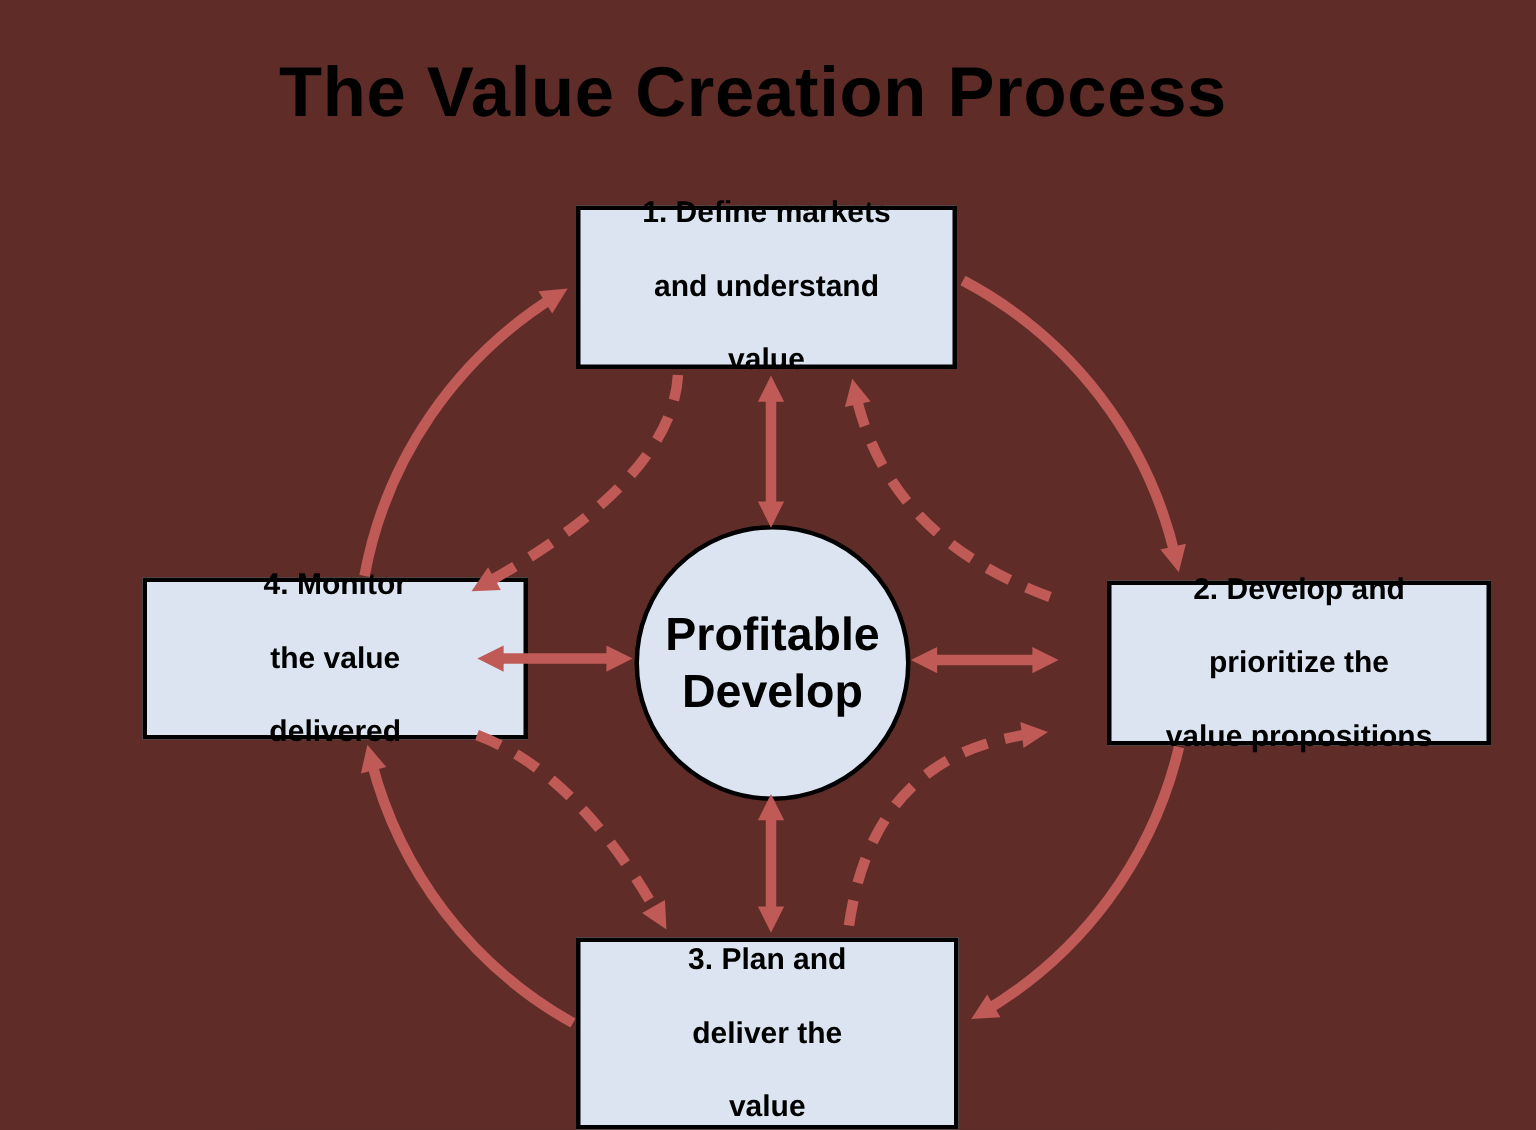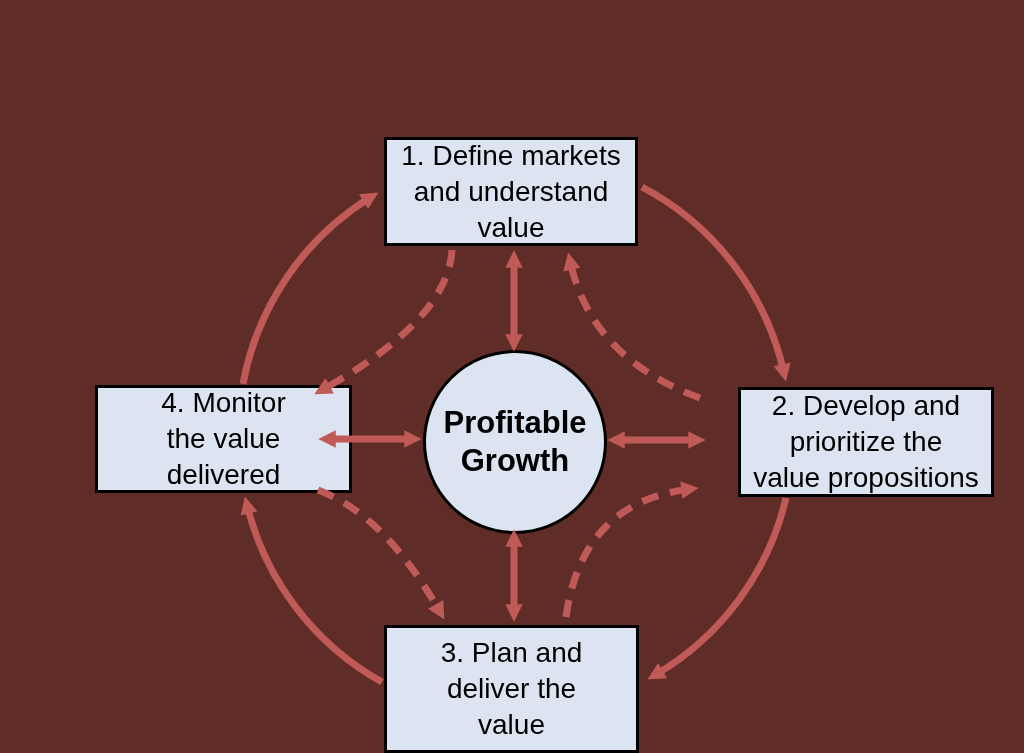--- a/index.html
+++ b/index.html
@@ -15,41 +15,42 @@
     position:relative;width:1024px;height:753px;background:var(--bg);
     font-family:"Liberation Sans",sans-serif;color:var(--text);
   }
   .title{
     position:absolute;top:33px;left:0;width:1004px;text-align:center;
     font-size:47px;font-weight:bold;letter-spacing:0.5px;color:var(--text);z-index:3;
   }
   .node{
     position:absolute;display:flex;align-items:center;justify-content:center;
     background:var(--box-fill);border:3px solid var(--box-border);z-index:1;
-    text-align:center;font-size:28px;line-height:36px;
+    text-align:center;font-size:20px;line-height:49px;font-weight:bold;
   }
   .node span{white-space:pre-line;}
   .box-top   {left:384px;top:137px;width:254px;height:109px;}
   .box-right {left:702px;top:387px;width:256px;height:110px;margin-left:36px;}
   .box-bottom{left:384px;top:625px;width:255px;height:128px;}
   .box-left  {left:59px; top:385px;width:257px;height:108px;margin-left:36px;}
   .center-circle{
     left:423px;top:350px;width:184px;height:184px;border-radius:50%;
     font-weight:bold;font-size:31px;line-height:38px;
   }
   .arrows{position:absolute;left:0;top:0;z-index:2;pointer-events:none;}
   .arrow-solid{stroke:var(--arrow);stroke-width:7;fill:none;}
   .arrow-dashed{stroke:var(--arrow);stroke-width:7;fill:none;stroke-dasharray:17 12;}
   .arrow-head{fill:var(--arrow);}
 </style>
 </head>
 <body>
 
 <div class="canvas">
 
+  <h1 class="title">The Value Creation Process</h1>
 
   <div class="node box-top">
     <span>1. Define markets
 and understand
 value</span>
   </div>
 
   <div class="node box-right">
     <span>2. Develop and
 prioritize the
@@ -63,21 +64,21 @@
   </div>
 
   <div class="node box-left">
     <span>4. Monitor
 the value
 delivered</span>
   </div>
 
   <div class="node center-circle">
     <span>Profitable
-Growth</span>
+Develop</span>
   </div>
 
   <svg class="arrows" width="1024" height="753" viewBox="0 0 1024 753">
     <defs>
       <marker id="ah" viewBox="0 0 12 12" refX="6" refY="6" markerWidth="24" markerHeight="21" markerUnits="userSpaceOnUse" orient="auto-start-reverse">
         <path class="arrow-head" d="M1 1 L11 6 L1 11 Z"></path>
       </marker>
     </defs>
 
     <path class="arrow-solid" d="M 514 259 L 514 343" marker-start="url(#ah)" marker-end="url(#ah)"></path>

